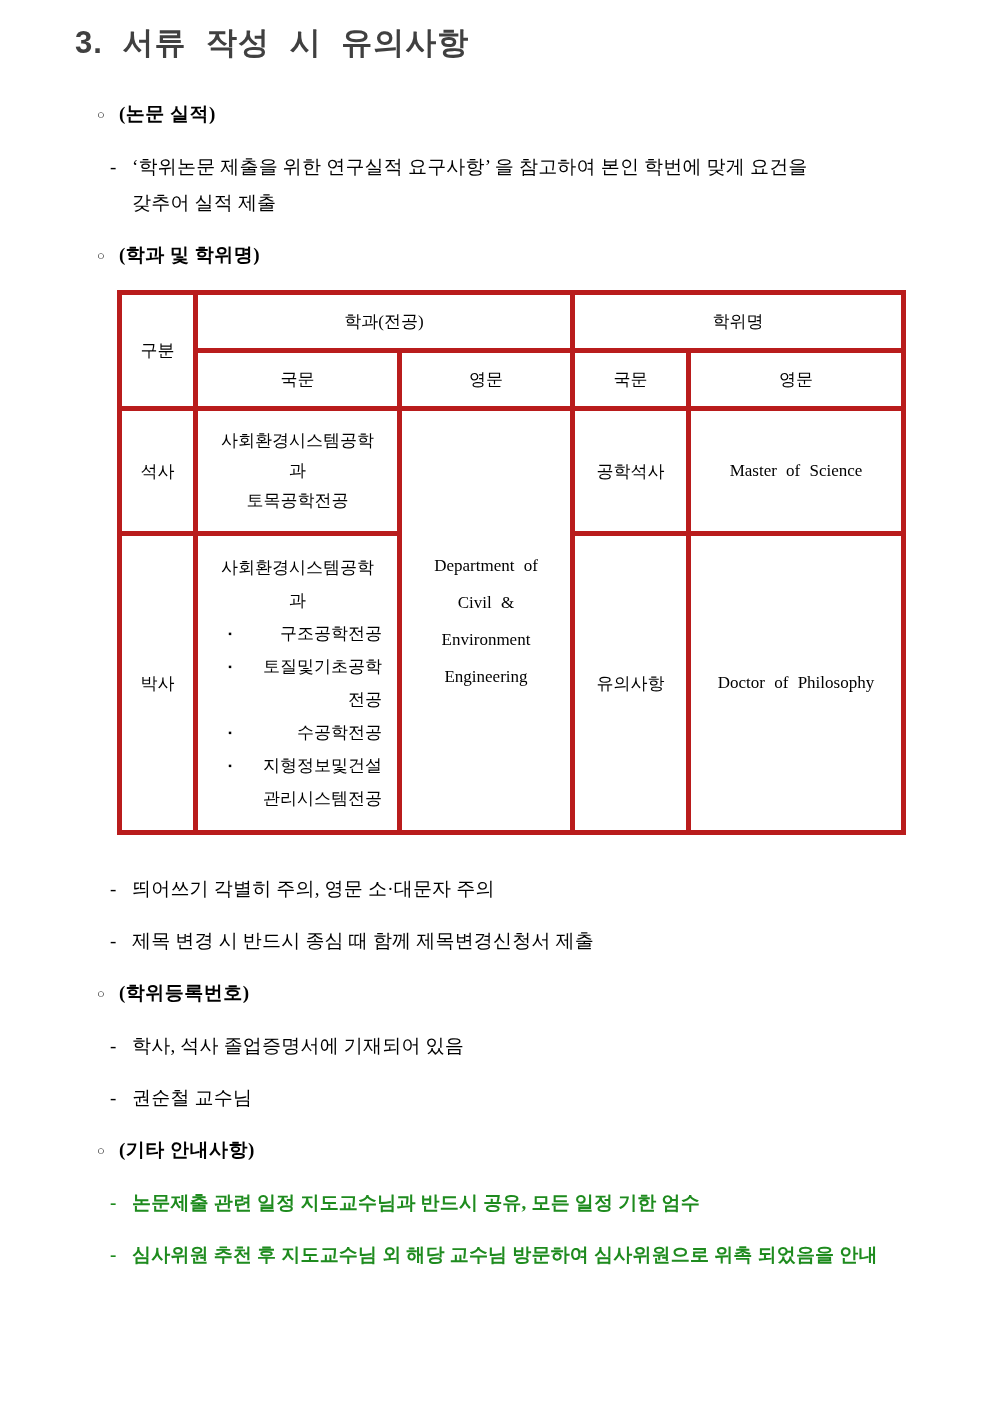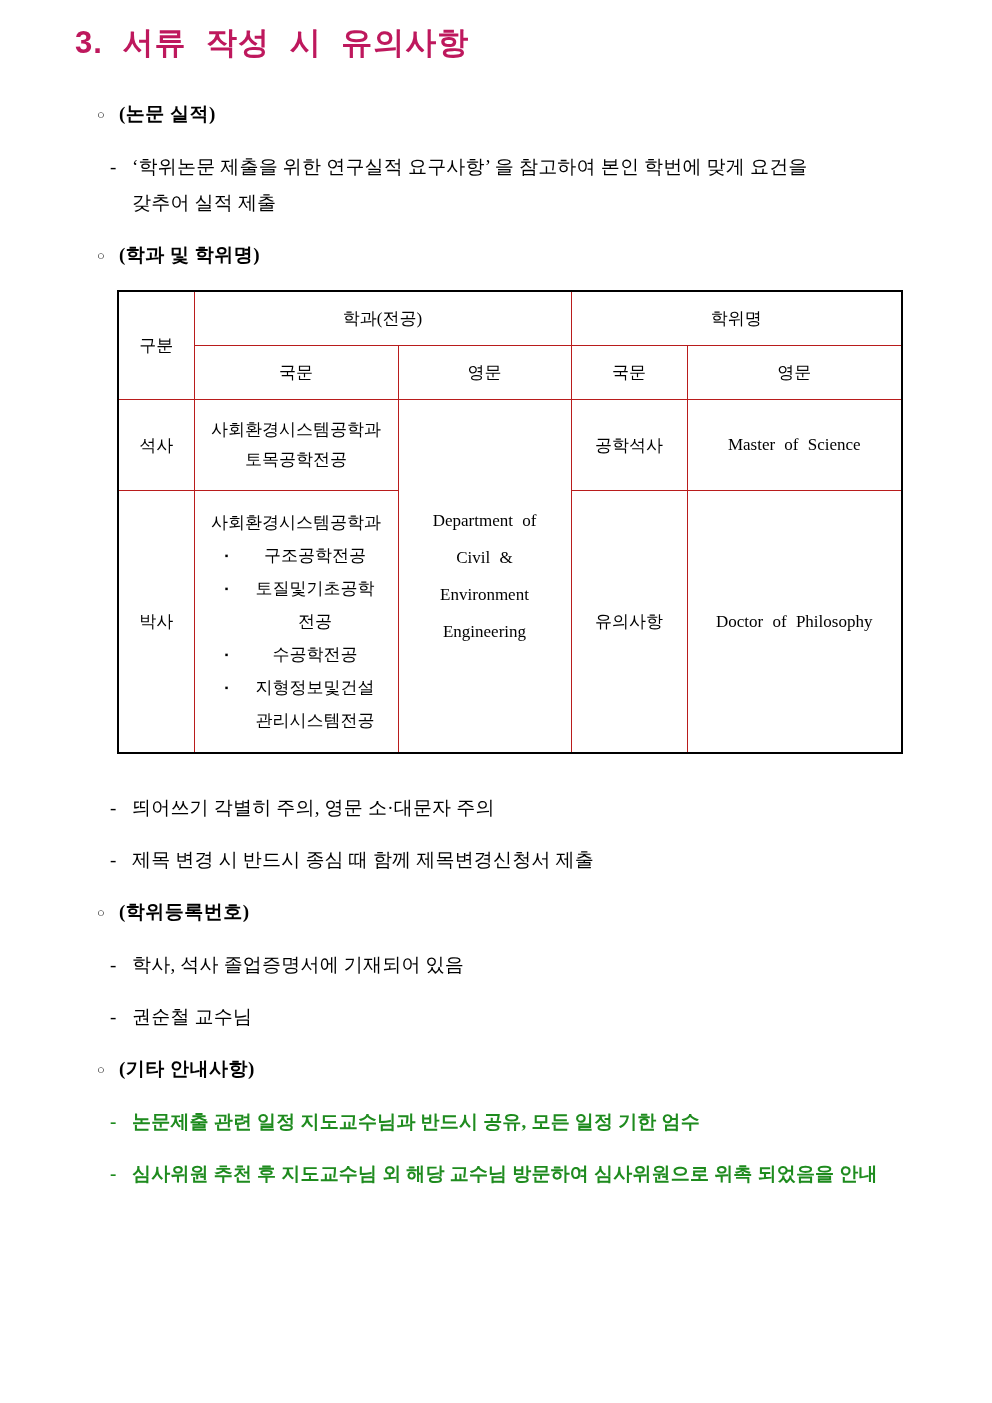--- a/index.html
+++ b/index.html
@@ -14,21 +14,21 @@
   }
   .doc-title {
     margin: 0 0 32px 0;
     padding: 22px 0 0 75px;
     font-family: "Liberation Sans", sans-serif;
     font-weight: 900;
     font-size: 31px;
     line-height: 42px;
     letter-spacing: 1px;
     word-spacing: 10px;
-    color: #be185d;
+    color: #404040;
   }
   .sec-head {
     margin: 0 11px 16px 97px;
     font-size: 19px;
     font-weight: bold;
     line-height: 36px;
     letter-spacing: 0.5px;
   }
   .sec-head .circle {
     display: inline-block;
@@ -49,38 +49,38 @@
   .item.green2 { letter-spacing: -0.6px; margin-right: 8px; }
 
   table.dept-table {
     border-collapse: collapse;
     table-layout: fixed;
     margin: 0 0 36px 117px;
     border: 2px solid #000;
     font-size: 17px;
   }
   table.dept-table td {
-    border: 1px solid #b91c1c;
+    border: 5px solid #b91c1c;
     text-align: center;
     vertical-align: middle;
     padding: 15px;
     overflow: hidden;
   }
   tr.hrow1 { height: 44px; }
   tr.hrow2 { height: 44px; }
   tr.master-row { height: 60px; }
   tr.doctor-row { height: 200px; }
   td.dept-kr div { line-height: 30px; }
   td.dept-en div { line-height: 37px; word-spacing: 5px; }
   td.degree-en { word-spacing: 5px; }
   td.dept-kr-doc { text-align: left; vertical-align: middle; padding: 2px 3px; }
   .dept-main { text-align: center; line-height: 33px; }
   .major { display: flex; line-height: 33px; }
   .major .sq { flex: none; width: 18px; padding-left: 8px; font-size: 10px; }
-  .major .mtext { flex: 1; margin-left: 12px; word-break: break-all; text-align: center; }
+  .major .mtext { flex: 1; margin-left: 12px; word-break: break-all; text-align: right; }
 </style>
 </head>
 <body>
 
 <div class="page">
 
   <h1 class="doc-title">3. 서류 작성 시 유의사항</h1>
 
   <div class="sec-head">
     <span class="circle">○</span><span>(논문 실적)</span>

